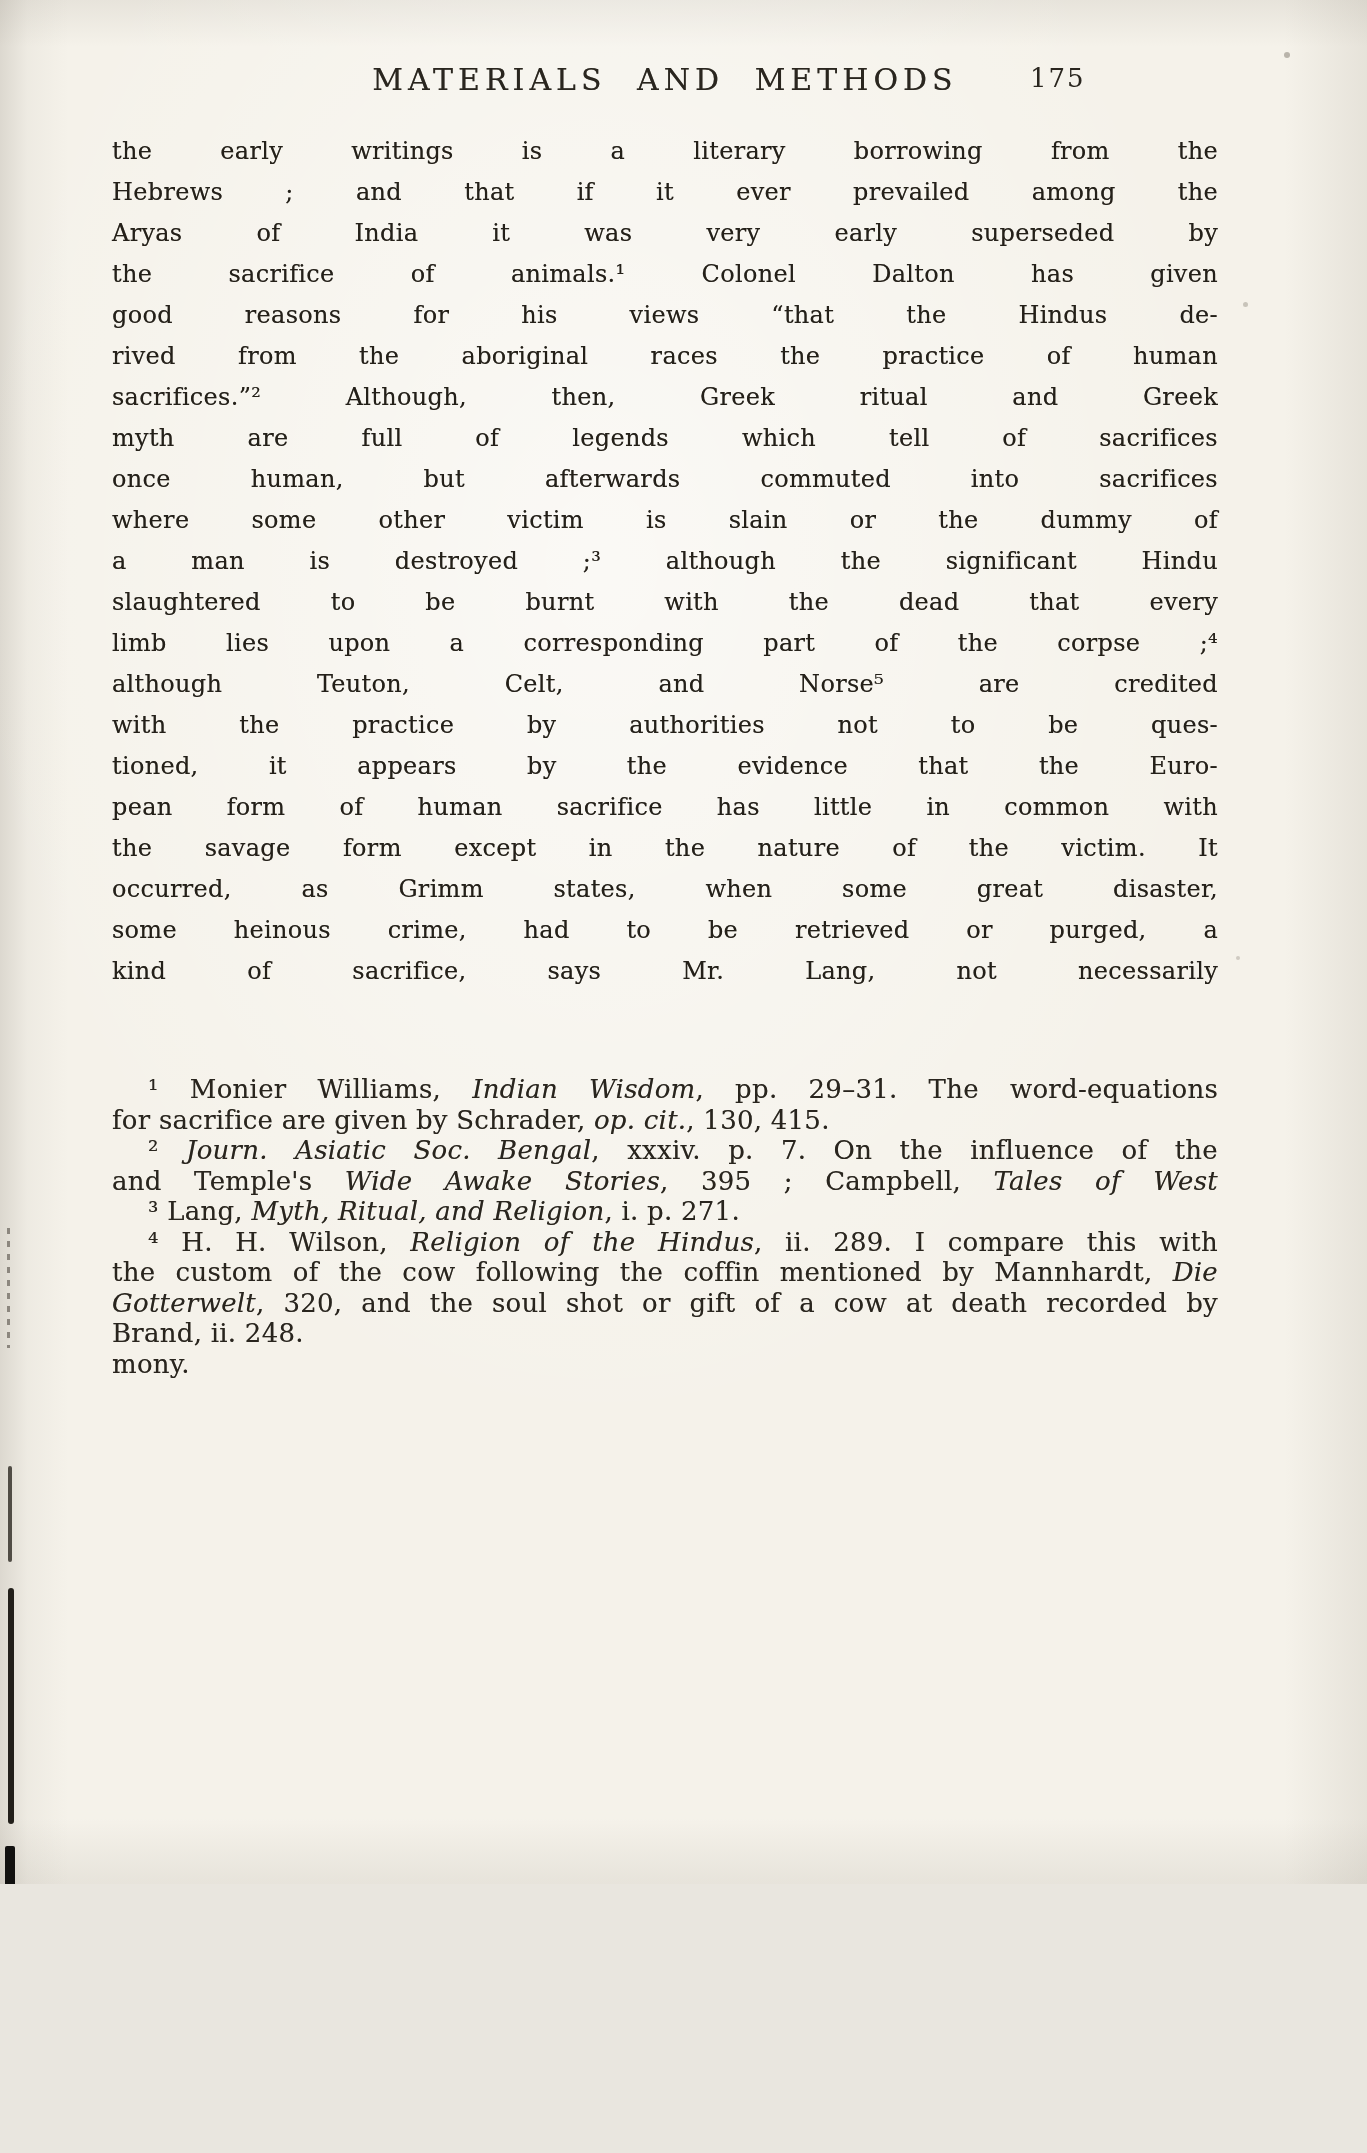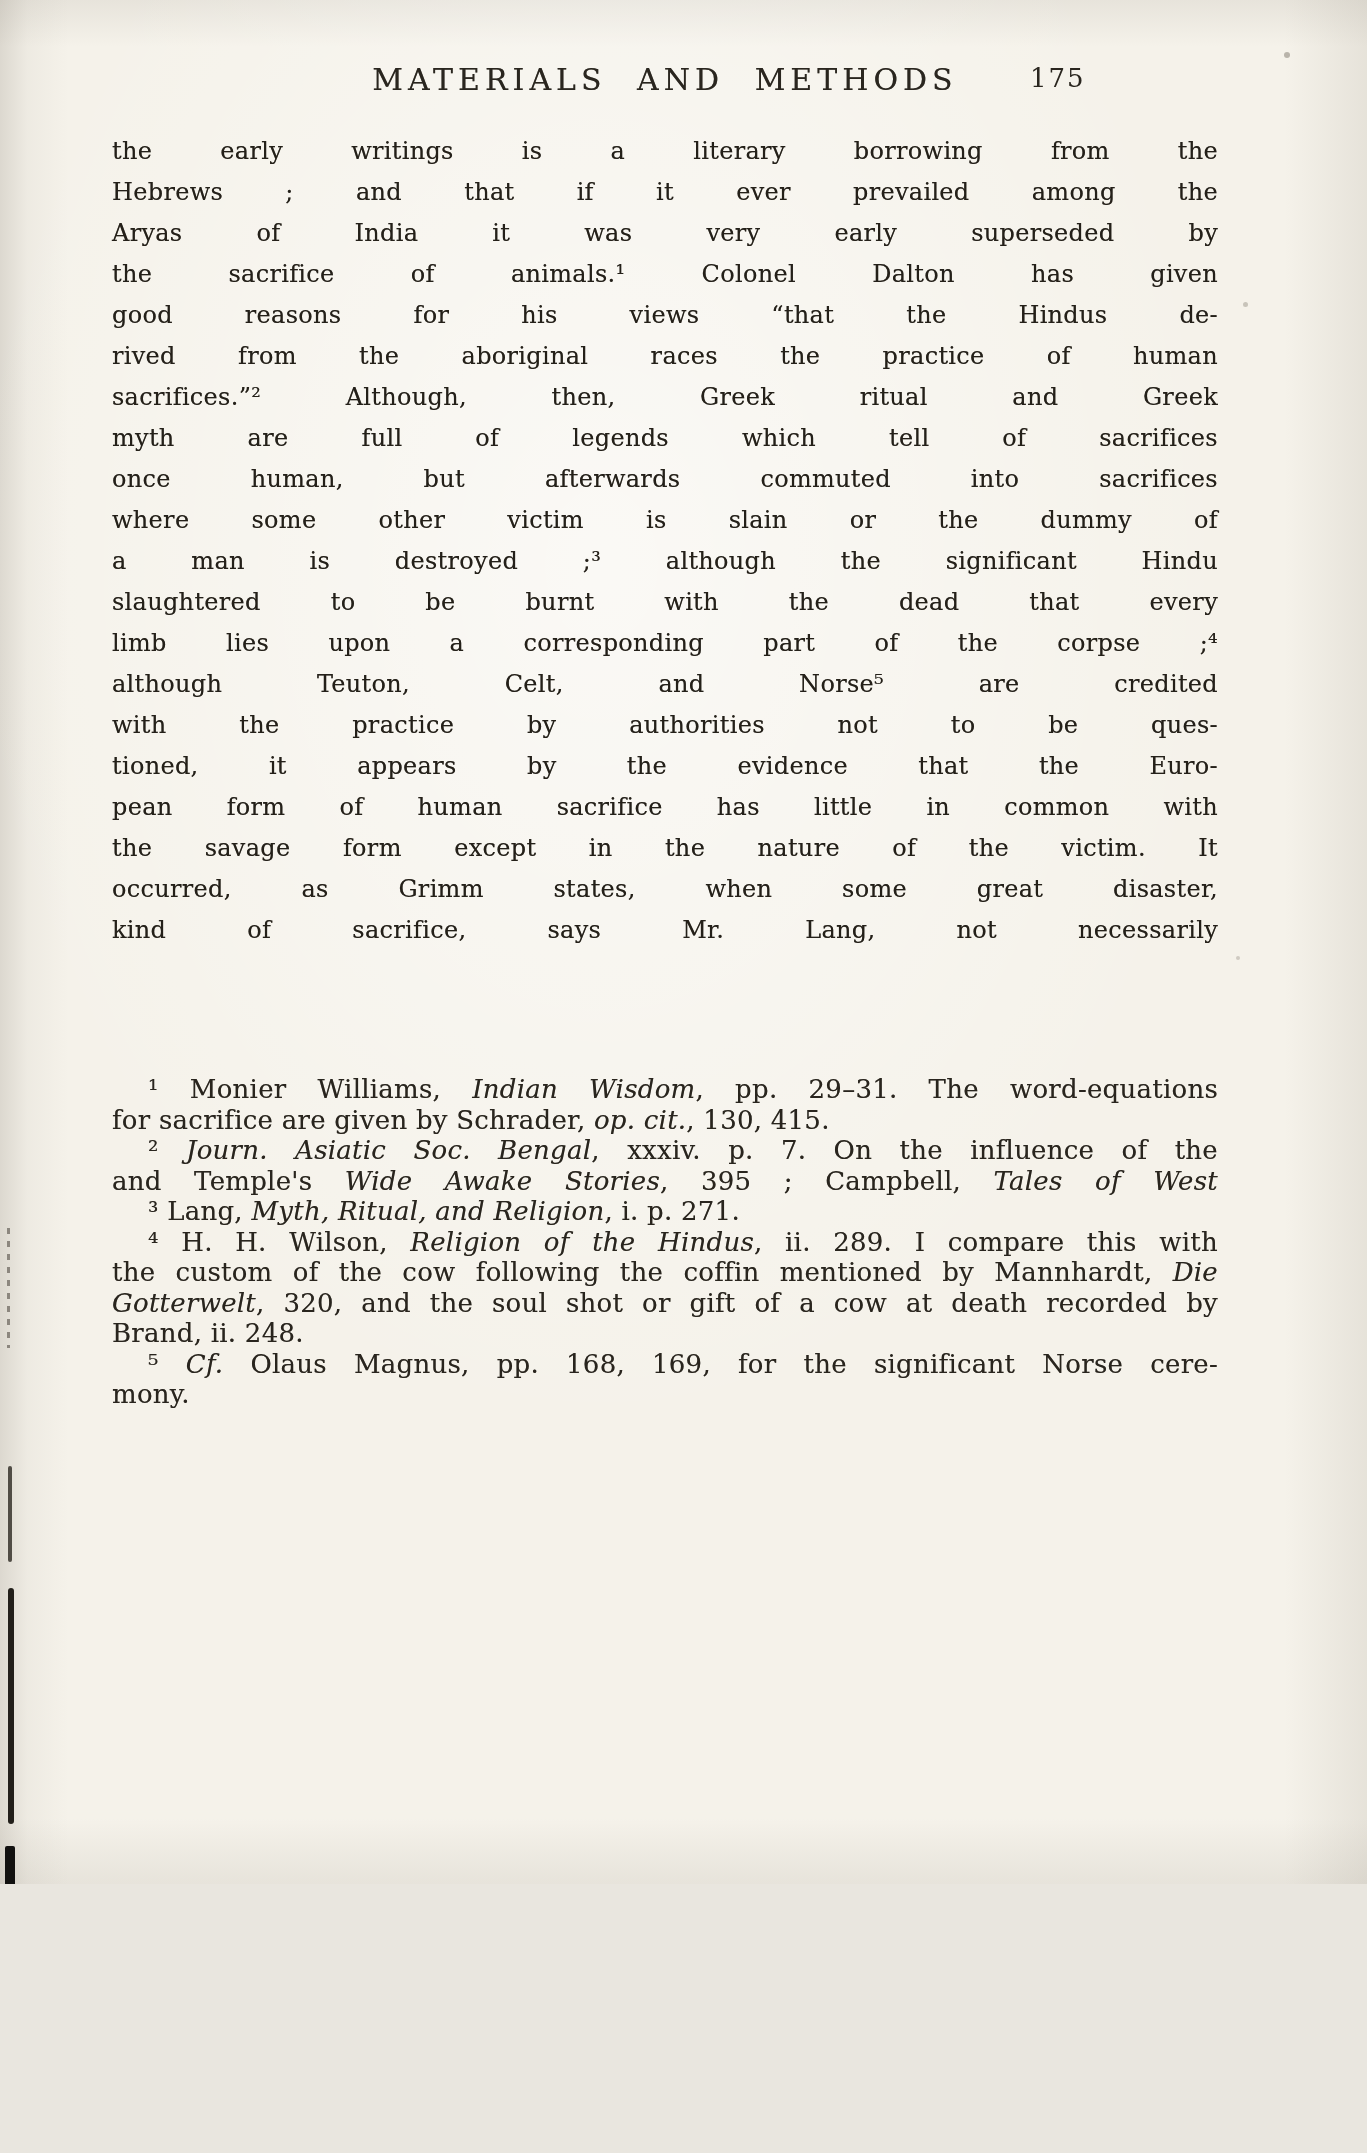--- a/index.html
+++ b/index.html
@@ -148,34 +148,34 @@
       <div class="bline">where some other victim is slain or the dummy of</div>
       <div class="bline">a man is destroyed ;³ although the significant Hindu</div>
       <div class="bline">slaughtered to be burnt with the dead that every</div>
       <div class="bline">limb lies upon a corresponding part of the corpse ;⁴</div>
       <div class="bline">although Teuton, Celt, and Norse⁵ are credited</div>
       <div class="bline">with the practice by authorities not to be ques-</div>
       <div class="bline">tioned, it appears by the evidence that the Euro-</div>
       <div class="bline">pean form of human sacrifice has little in common with</div>
       <div class="bline">the savage form except in the nature of the victim. It</div>
       <div class="bline">occurred, as Grimm states, when some great disaster,</div>
+      <div class="bline">some heinous crime, had to be retrieved or purged, a</div>
       <div class="bline">kind of sacrifice, says Mr. Lang, not necessarily</div>
     </main>
 
   <section class="footnotes" id="footnote-lines">
       <div class="fline j ind"><span>¹ Monier Williams, </span><span class="it">Indian Wisdom</span><span>, pp. 29–31. The word-equations</span></div>
       <div class="fline"><span>for sacrifice are given by Schrader, </span><span class="it">op. cit.</span><span>, 130, 415.</span></div>
       <div class="fline j ind"><span>² </span><span class="it">Journ. Asiatic Soc. Bengal</span><span>, xxxiv. p. 7. On the influence of the</span></div>
       <div class="fline j"><span>and Temple's </span><span class="it">Wide Awake Stories</span><span>, 395 ; Campbell, </span><span class="it">Tales of West</span></div>
       <div class="fline ind"><span>³ Lang, </span><span class="it">Myth, Ritual, and Religion</span><span>, i. p. 271.</span></div>
       <div class="fline j ind"><span>⁴ H. H. Wilson, </span><span class="it">Religion of the Hindus</span><span>, ii. 289. I compare this with</span></div>
       <div class="fline j"><span>the custom of the cow following the coffin mentioned by Mannhardt, </span><span class="it">Die</span></div>
       <div class="fline j"><span class="it">Gotterwelt</span><span>, 320, and the soul shot or gift of a cow at death recorded by</span></div>
       <div class="fline"><span>Brand, ii. 248.</span></div>
-      <div class="fline j ind"><span>⁵ </span><span class="it">Cf.</span><span> Olaus Magnus, pp. 168, 169, for the significant Norse cere-</span></div>
       <div class="fline"><span>mony.</span></div>
     </section>
 
   <div class="mark-dotted"></div>
   <div class="mark-a"></div>
   <div class="mark-b"></div>
   <div class="mark-c"></div>
   <div class="speck speck-1"></div>
   <div class="speck speck-2"></div>
   <div class="speck speck-3"></div>

